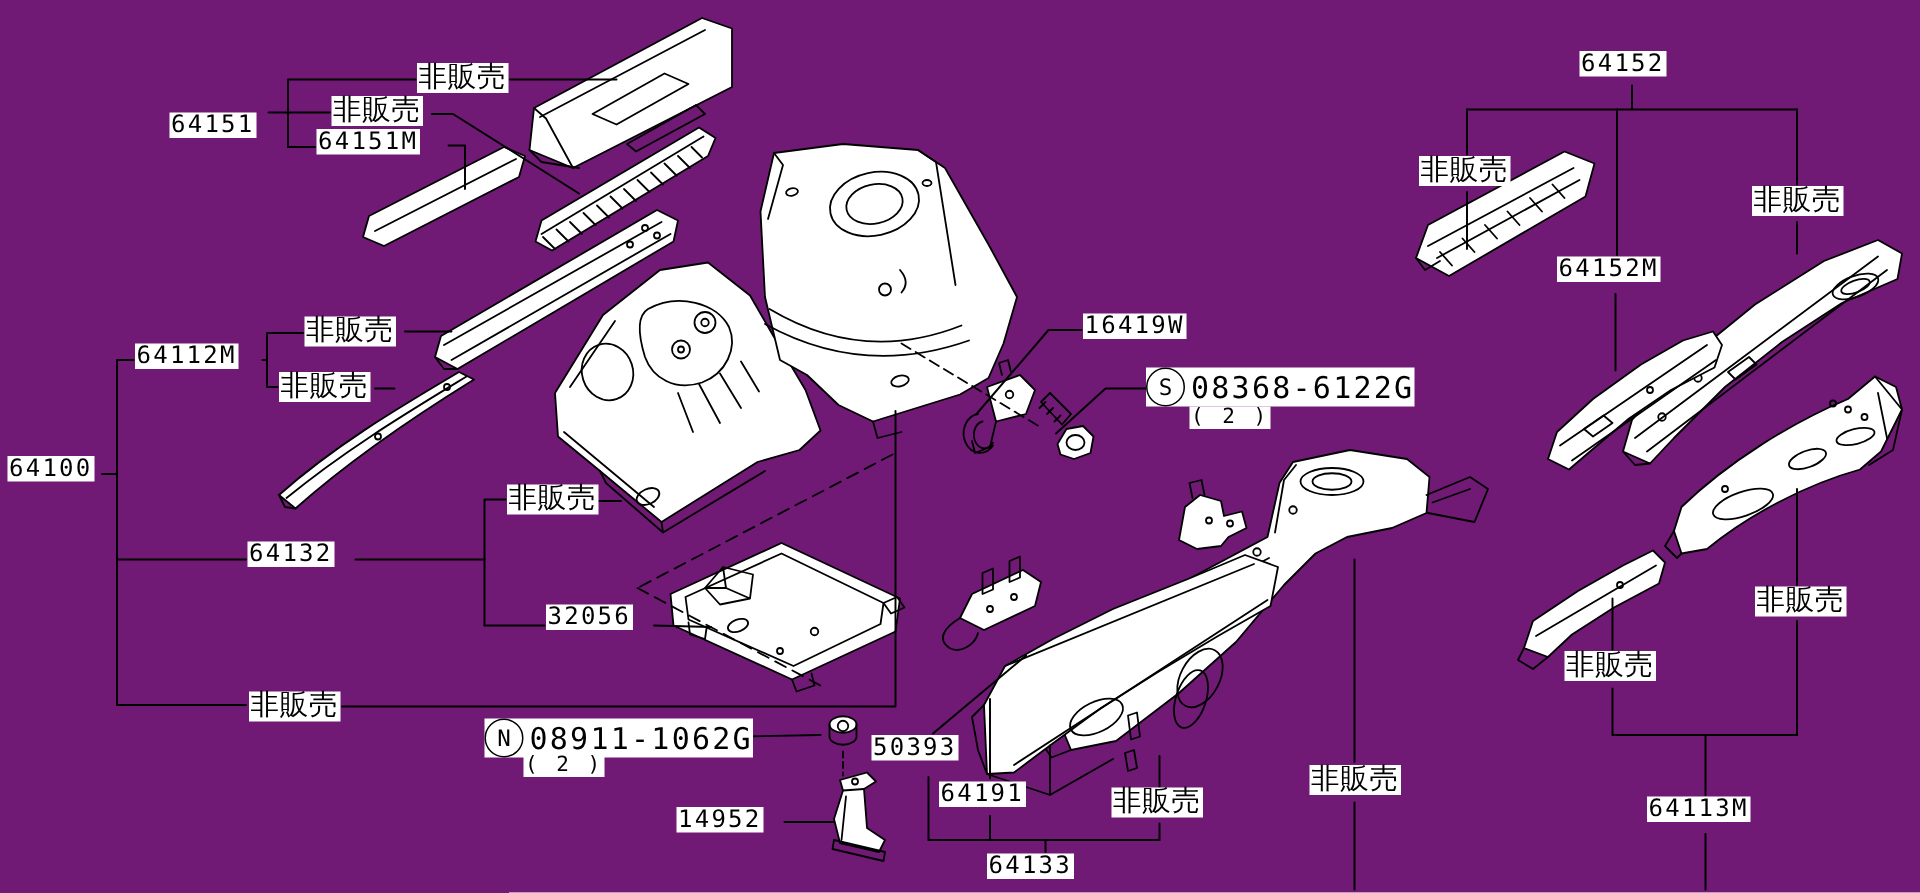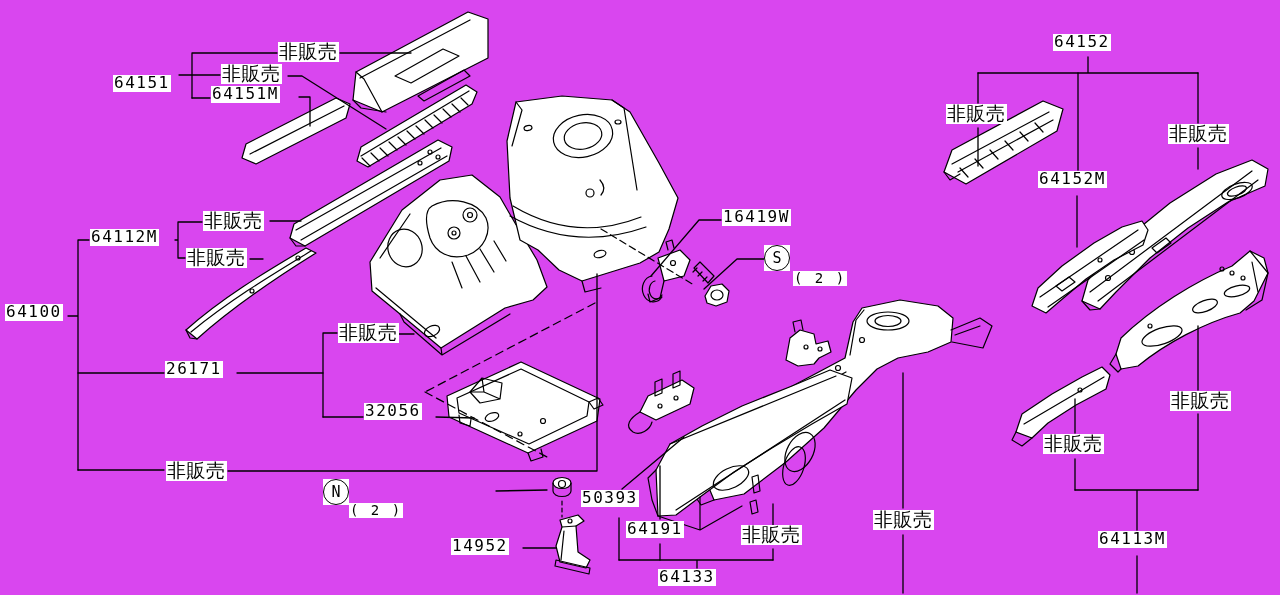--- a/index.html
+++ b/index.html
@@ -1,16 +1,16 @@
 <!DOCTYPE html>
 <html><head>
 <meta charset="utf-8">
 <style>
   html,body{margin:0;padding:0;background:#fff;}
-  .stage{position:relative;width:1280px;height:595px;background:#d946ef;overflow:hidden;
+  .stage{position:relative;width:1280px;height:595px;background:#701a75;overflow:hidden;
          font-family:"DejaVu Sans Mono","Liberation Mono",monospace;color:#000;}
   svg.art{position:absolute;left:0;top:0;}
   .lbl{position:absolute;font-size:16px;letter-spacing:1.5px;white-space:nowrap;
        background:#fff;line-height:1.05;padding:0 1px;}
   .jp{font-family:"DejaVu Sans","Liberation Sans",sans-serif;font-size:19px;letter-spacing:0.5px;}
   .qty{font-size:14px;letter-spacing:2px;}
   .corow{position:absolute;display:flex;align-items:center;gap:4px;background:#fff;}
   .circ{display:inline-flex;width:24px;height:24px;border:1.6px solid #000;border-radius:50%;
         align-items:center;justify-content:center;font-size:15px;letter-spacing:0;flex:0 0 auto;}
   .conum{font-size:20px;letter-spacing:1.5px;white-space:nowrap;}
@@ -272,33 +272,35 @@
 <div class="lbl" style="left:113px;top:75px">64151</div>
 <div class="lbl jp" style="left:221px;top:64px">非販売</div>
 <div class="lbl" style="left:211px;top:86px">64151M</div>
 
 <div class="lbl jp" style="left:203px;top:211px">非販売</div>
 <div class="lbl" style="left:90px;top:229px">64112M</div>
 <div class="lbl jp" style="left:186px;top:248px">非販売</div>
 <div class="lbl" style="left:5px;top:304px">64100</div>
 
 <div class="lbl jp" style="left:338px;top:323px">非販売</div>
-<div class="lbl" style="left:165px;top:361px">26171</div>
+<div class="lbl" style="left:165px;top:361px">64132</div>
 <div class="lbl" style="left:364px;top:403px">32056</div>
 <div class="lbl jp" style="left:166px;top:461px">非販売</div>
 
 <div class="lbl" style="left:722px;top:209px">16419W</div>
 
 <div class="corow" style="left:764px;top:245px">
   <span class="circ">S</span>
+  <span class="conum">08368-6122G</span>
 </div>
 <div class="lbl qty" style="left:793px;top:271px">( 2 )</div>
 
 <div class="corow" style="left:323px;top:479px">
   <span class="circ">N</span>
+  <span class="conum">08911-1062G</span>
 </div>
 <div class="lbl qty" style="left:349px;top:503px">( 2 )</div>
 
 <div class="lbl" style="left:451px;top:538px">14952</div>
 <div class="lbl" style="left:581px;top:490px">50393</div>
 <div class="lbl" style="left:626px;top:521px">64191</div>
 <div class="lbl jp" style="left:741px;top:525px">非販売</div>
 <div class="lbl" style="left:658px;top:569px">64133</div>
 <div class="lbl jp" style="left:873px;top:510px">非販売</div>
 

